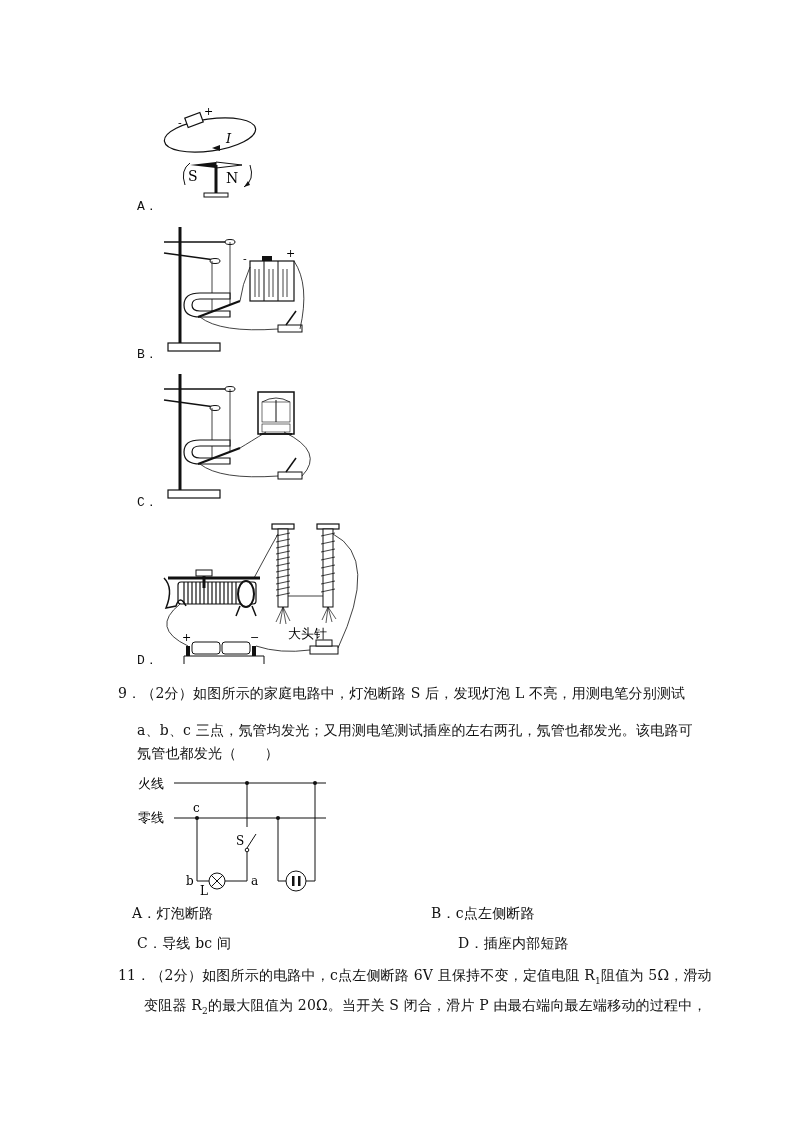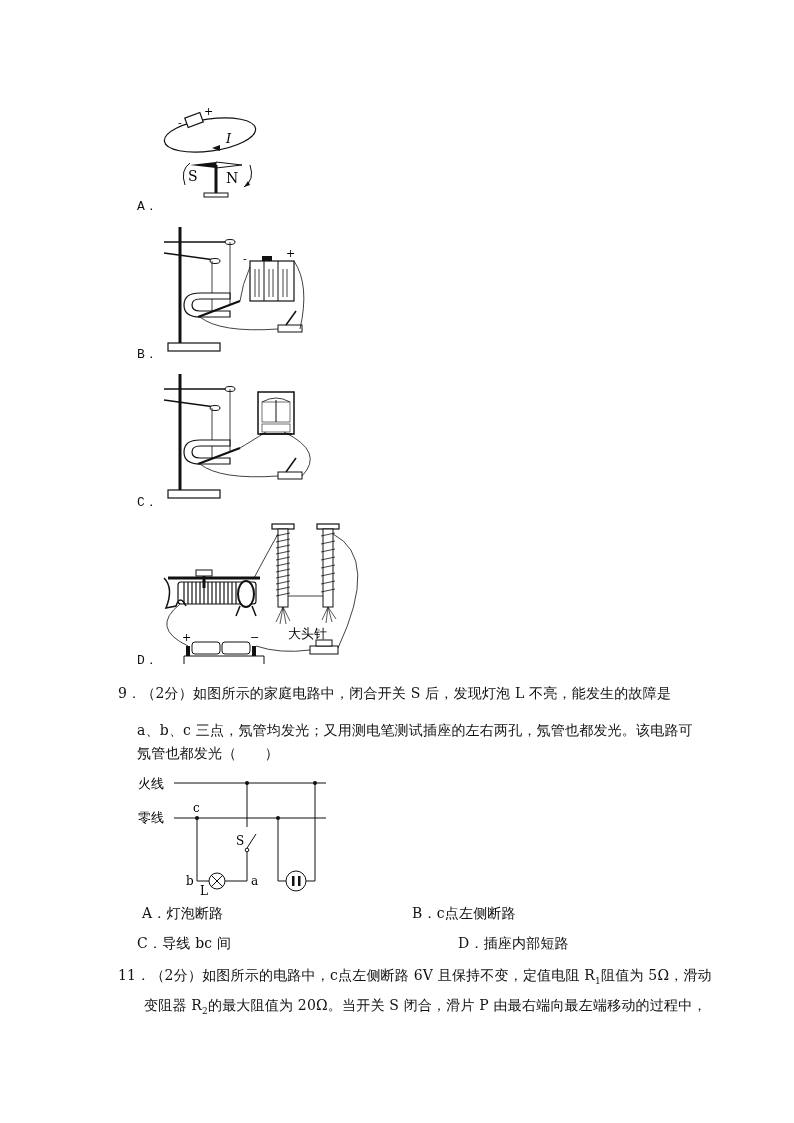--- a/index.html
+++ b/index.html
@@ -177,21 +177,21 @@
     <path d="M28 128 Q-10 110 20 86" fill="none" stroke="#111" stroke-width="0.8"></path>
     <path d="M96 128 Q120 136 150 132" fill="none" stroke="#111" stroke-width="0.8"></path>
     <path d="M94 60 Q110 30 118 16" fill="none" stroke="#111" stroke-width="0.8"></path>
     <path d="M173 16 Q220 40 178 130" fill="none" stroke="#111" stroke-width="0.8"></path>
   </svg>
   <span class="abs opt-label" style="left:137px;top:651px;">D．</span>
 </div>
 
 <div>
   <div class="abs qtext" style="left:118px;top:683px;">
-    <span>9．</span><span>（2分）</span><span>如图所示的家庭电路中，闭合开关 S 后，发现灯泡 L 不亮，能发生的故障是</span>
+    <span>9．</span><span>（2分）</span><span>如图所示的家庭电路中，灯泡断路 S 后，发现灯泡 L 不亮，用测电笔分别测试</span>
   </div>
   <div class="abs qtext" style="left:137px;top:713px;margin-top:7px;">a、b、c 三点，氖管均发光；又用测电笔测试插座的左右两孔，氖管也都发光。该电路可</div>
   <div class="abs qtext" style="left:137px;top:743px;">氖管也都发光（　　）</div>
 
   <svg width="210" height="125" style="left:130px;top:772px;">
     <text x="8" y="16" font-size="13" class="fig-text">火线</text>
     <text x="8" y="50" font-size="13" class="fig-text">零线</text>
     <line x1="44" y1="11" x2="196" y2="11" stroke="#111" stroke-width="1"></line>
     <line x1="44" y1="46" x2="196" y2="46" stroke="#111" stroke-width="1"></line>
     <circle cx="67" cy="46" r="2" fill="#111"></circle>
@@ -218,24 +218,24 @@
 
     <line x1="148" y1="46" x2="148" y2="109" stroke="#111"></line>
     <line x1="148" y1="109" x2="156" y2="109" stroke="#111"></line>
     <circle cx="166" cy="109" r="10" fill="#fff" stroke="#111"></circle>
     <rect x="162" y="104" width="2.5" height="10" fill="#111"></rect>
     <rect x="168" y="104" width="2.5" height="10" fill="#111"></rect>
     <line x1="176" y1="109" x2="185" y2="109" stroke="#111"></line>
     <line x1="185" y1="11" x2="185" y2="109" stroke="#111"></line>
   </svg>
 
-  <div class="abs qtext" style="left:142px;top:903px;text-align:right;">
+  <div class="abs qtext" style="left:132px;top:903px;text-align:right;">
     <span>A．</span><span>灯泡断路</span>
   </div>
-  <div class="abs qtext" style="left:412px;top:903px;">
+  <div class="abs qtext" style="left:431px;top:903px;">
     <span>B．</span><span>c点左侧断路</span>
   </div>
   <div class="abs qtext" style="left:137px;top:933px;text-align:right;">
     <span>C．</span><span>导线 bc 间</span>
   </div>
   <div class="abs qtext" style="left:412px;top:933px;margin-left:46px;">
     <span>D．</span><span>插座内部短路</span>
   </div>
 </div>
 

